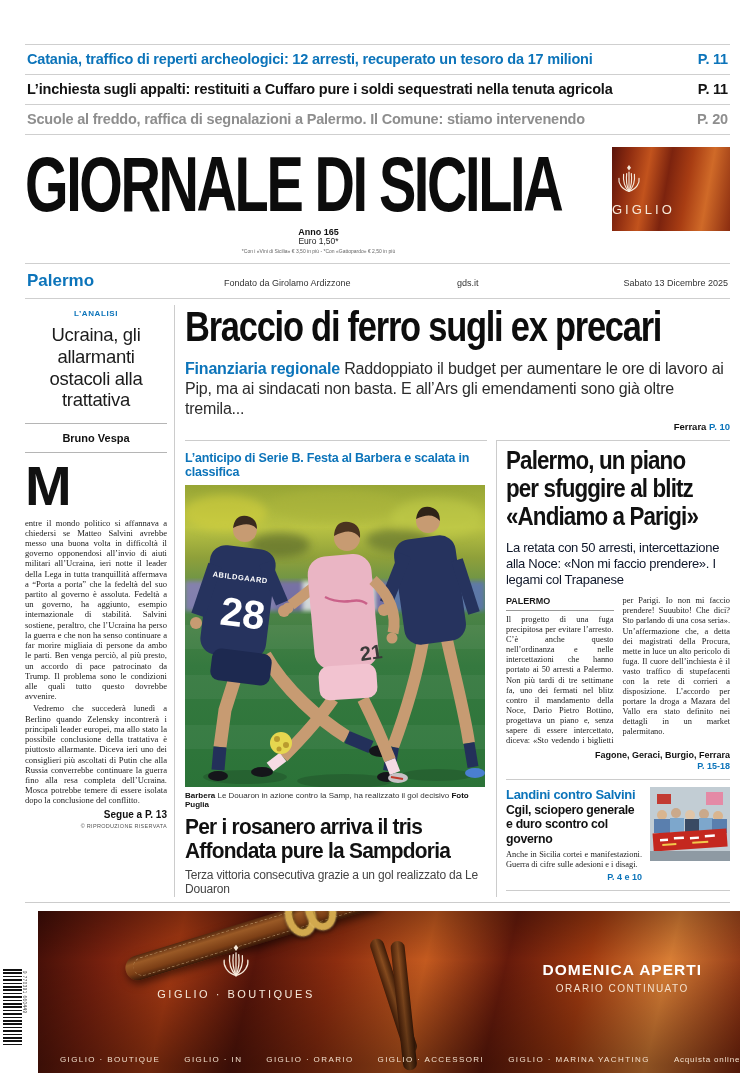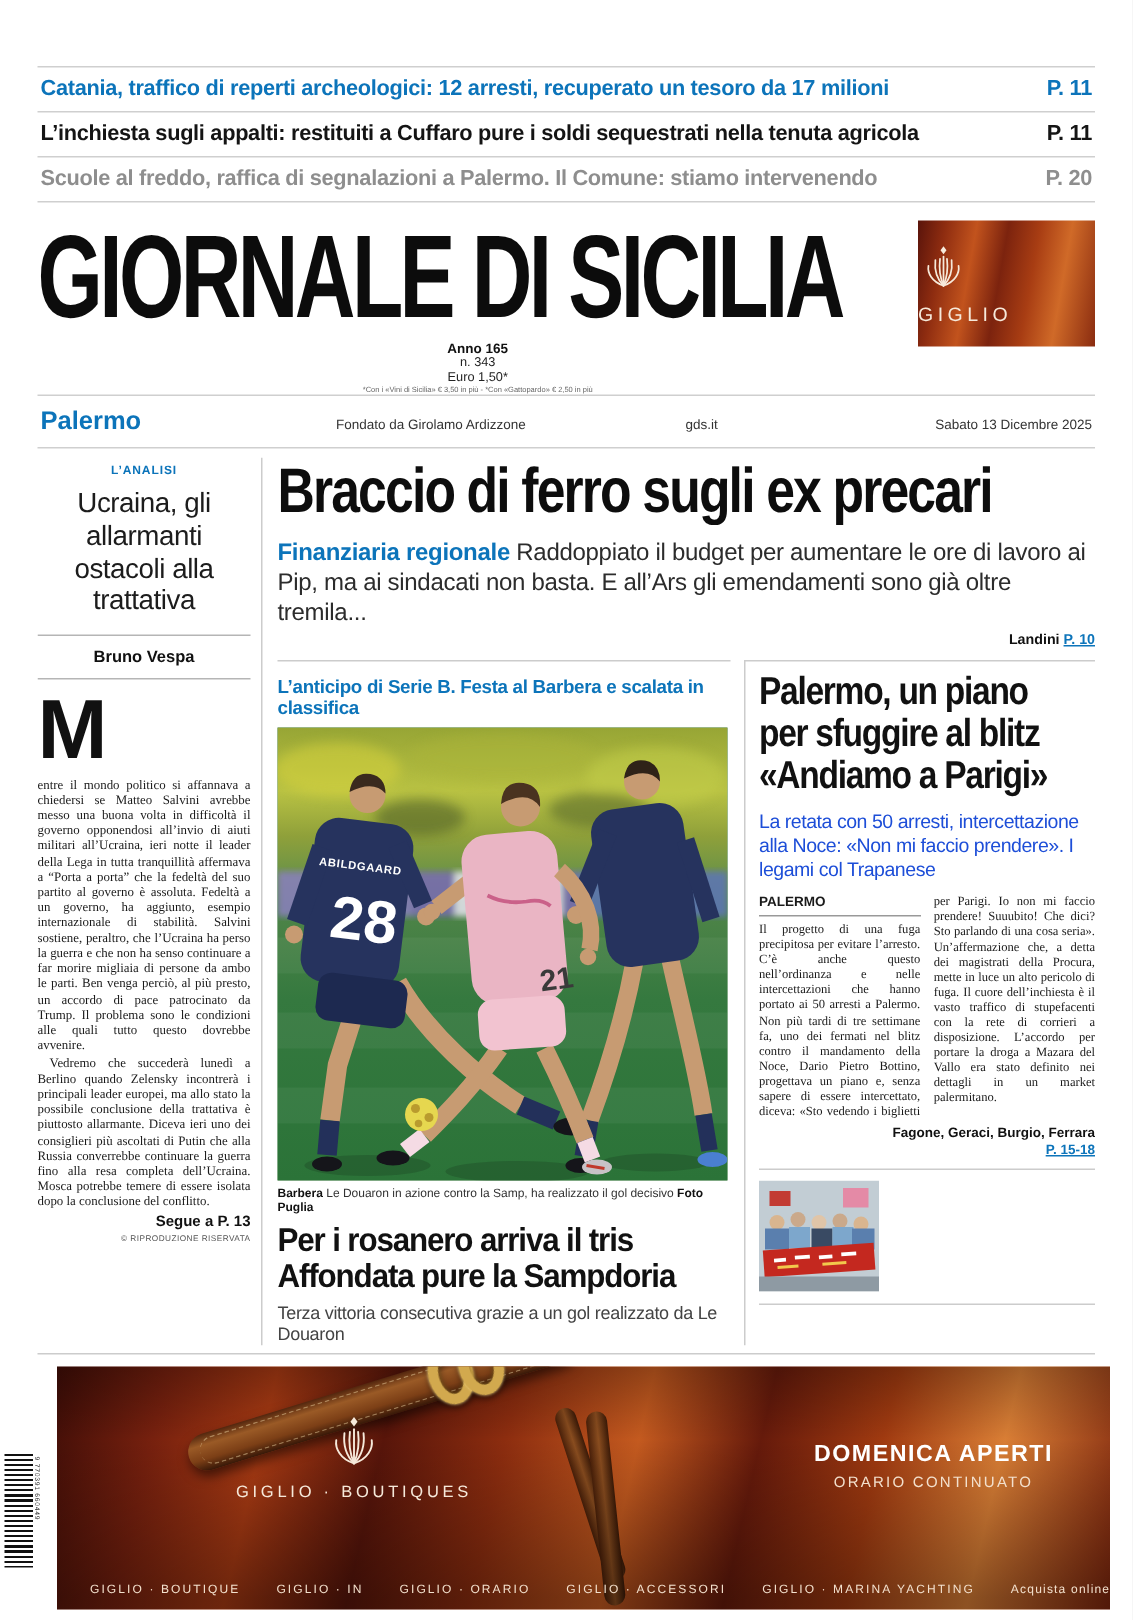--- a/index.html
+++ b/index.html
@@ -45,39 +45,39 @@
   .an-body { font-family:"Liberation Serif", serif; font-size:8.6px; line-height:1.19; text-align:justify; color:#1a1a1a; margin-top:5px; }
   .an-body + .an-body { text-indent:8px; margin-top:2px; }
   .an-more { text-align:right; font-weight:bold; font-size:10px; margin-top:3px; }
   .an-copy { text-align:right; font-size:5.5px; color:#555; margin-top:3px; letter-spacing:0.3px; }
 
   
   .lead-hl { font-weight:900; font-size:42px; letter-spacing:-1.5px; white-space:nowrap; transform:scaleX(0.82); transform-origin:left top; line-height:1.05; color:#0d0d0d; }
   .lead-deck { margin-top:10px; font-size:16px; line-height:1.25; color:#2c2c2c; letter-spacing:-0.2px; }
   .lead-deck .kicker { color:#0c74ba; font-weight:bold; }
   .lead-by { text-align:right; font-size:9.5px; font-weight:bold; margin-top:2px; }
-  .pg-blue { color:#0c74ba; font-weight:bold;text-decoration:underline; }
+  .pg-blue { color:#0c74ba; font-weight:bold; }
 
   .cols { display:flex; margin-top:8px; }
   .col-center { width:302px; flex:none; border-top:1px solid #ccc; padding-top:10px; }
   .col-right { flex:1; border-left:1px solid #ccc; margin-left:9px; padding-left:9px; border-top:1px solid #ccc; padding-top:6px; }
 
   
   .sp-kicker { color:#0c74ba; font-weight:bold; font-size:12.5px; letter-spacing:-0.2px; }
   .photo { margin-top:6px; width:300px; height:302px; background:#3a7a3f; }
   .caption { font-size:8px; color:#333; margin-top:4px; }
   .caption b { color:#111; }
   .sp-hl { margin-top:6px; }
   .sp-hl div { font-weight:900; font-size:22px; letter-spacing:-0.8px; white-space:nowrap; transform:scaleX(0.95); transform-origin:left top; line-height:1.1; }
   .sp-deck { font-size:12px; color:#444; margin-top:5px; letter-spacing:-0.2px; }
   .sp-by { text-align:right; font-size:9px; font-weight:bold; margin-top:3px; }
 
   
   .bz-hl div { font-weight:900; font-size:26px; letter-spacing:-1px; white-space:nowrap; transform:scaleX(0.86); transform-origin:left top; line-height:1.07; }
-  .bz-deck { margin-top:9px; font-size:13px; line-height:1.25; color:#1d4ed8; letter-spacing:-0.3px; }
+  .bz-deck { margin-top:9px; font-size:13px; line-height:1.25; color:#0f172a; letter-spacing:-0.3px; }
   .bz-body { margin-top:8px; font-family:"Liberation Serif", serif; font-size:8.4px; line-height:1.2; text-align:justify; column-count:2; column-gap:9px; color:#1a1a1a; }
   .bz-city { font-family:"Liberation Sans", sans-serif; font-weight:bold; font-size:9px; border-bottom:1px solid #999; padding-bottom:3px; margin-bottom:4px; }
   .bz-by { text-align:right; font-weight:bold; font-size:9px; margin-top:4px; }
   .bz-pg { text-align:right; font-size:9px; margin-top:1px; }
   .sep { border:0; border-top:1px solid #ccc; margin:8px 0 7px; }
 
   
   .brief { display:flex; gap:8px; }
   .brief .txt { flex:1; min-width:0; }
   .brief .kick { color:#0c74ba; font-weight:bold; font-size:13px; letter-spacing:-0.3px; }
@@ -130,21 +130,20 @@
       <span>Scuole al freddo, raffica di segnalazioni a Palermo. Il Comune: stiamo intervenendo</span>
       <span class="pg">P. 20</span>
     </div>
   </section>
 
   <header class="masthead">
     <div class="mast-left">
       <div class="mast-title">GIORNALE DI SICILIA</div>
       <div class="mast-info">
         <div class="anno">Anno 165</div>
-        <div class="line">n. 343</div>
         <div class="line">Euro 1,50*</div>
         <div class="note">*Con i «Vini di Sicilia» € 3,50 in più - *Con «Gattopardo» € 2,50 in più</div>
       </div>
     </div>
     <div class="giglio-box">
       <span>
         <svg width="34" height="34" viewBox="0 0 44 44" fill="none" stroke="currentColor" stroke-width="1.5" stroke-linecap="round">
           <path d="M22 38 C22 30 22 20 22 13"></path>
           <path d="M22 38 C17 33 14 25 15 16"></path>
           <path d="M22 38 C27 33 30 25 29 16"></path>
@@ -178,21 +177,21 @@
       <div class="an-more">Segue a P. 13</div>
       <div class="an-copy">© RIPRODUZIONE RISERVATA</div>
     </aside>
 
     <div class="main">
       <div class="lead-hl">Braccio di ferro sugli ex precari</div>
       <div class="lead-deck">
         <span class="kicker">Finanziaria regionale</span><span> Raddoppiato il budget per aumentare le ore di lavoro ai Pip, ma ai sindacati non basta. E all’Ars gli emendamenti sono già oltre tremila...</span>
       </div>
       <div class="lead-by">
-        <span>Landini</span>
+        <span>Ferrara</span>
         <span class="pg-blue">P. 10</span>
       </div>
 
       <div class="cols">
 
         <div class="col-center">
           <div class="sp-kicker">L’anticipo di Serie B. Festa al Barbera e scalata in classifica</div>
 
           <div class="photo">
             <svg width="300" height="302" viewBox="0 0 300 302">
@@ -323,20 +322,26 @@
           <div class="bz-body">
             <div class="bz-city">PALERMO</div>
             <span>Il progetto di una fuga precipitosa per evitare l’arresto. C’è anche questo nell’ordinanza e nelle intercettazioni che hanno portato ai 50 arresti a Palermo. Non più tardi di tre settimane fa, uno dei fermati nel blitz contro il mandamento della Noce, Dario Pietro Bottino, progettava un piano e, senza sapere di essere intercettato, diceva: «Sto vedendo i biglietti per Parigi. Io non mi faccio prendere! Suuubito! Che dici? Sto parlando di una cosa seria». Un’affermazione che, a detta dei magistrati della Procura, mette in luce un alto pericolo di fuga. Il cuore dell’inchiesta è il vasto traffico di stupefacenti con la rete di corrieri a disposizione. L’accordo per portare la droga a Mazara del Vallo era stato definito nei dettagli in un market palermitano.</span>
           </div>
           <div class="bz-by">Fagone, Geraci, Burgio, Ferrara</div>
           <div class="bz-pg pg-blue">P. 15-18</div>
 
           <hr class="sep">
 
           <div class="brief">
+            <div class="txt">
+              <div class="kick">Landini contro Salvini</div>
+              <div class="ttl">Cgil, sciopero generale e duro scontro col governo</div>
+              <div class="bd">Anche in Sicilia cortei e manifestazioni. Guerra di cifre sulle adesioni e i disagi.</div>
+              <div class="pgl pg-blue">P. 4 e 10</div>
+            </div>
             <div class="bphoto">
               <svg width="80" height="74" viewBox="0 0 80 74">
                 <rect width="80" height="74" fill="#c2cdd4"></rect>
                 <rect x="56" y="5" width="17" height="13" fill="#e48aa6"></rect>
                 <rect x="7" y="7" width="14" height="10" fill="#c23b33"></rect>
                 <circle cx="12" cy="28" r="5" fill="#d9b58f"></circle>
                   <circle cx="26" cy="26" r="5" fill="#caa98b"></circle>
                 <circle cx="40" cy="28" r="5" fill="#e0c5a8"></circle>
                   <circle cx="54" cy="27" r="5" fill="#caa98b"></circle>
                 <circle cx="68" cy="29" r="5" fill="#d9b58f"></circle>

